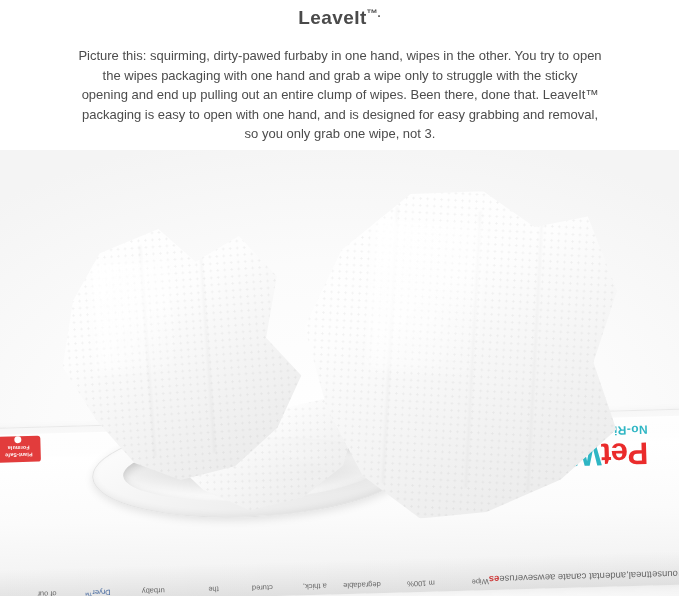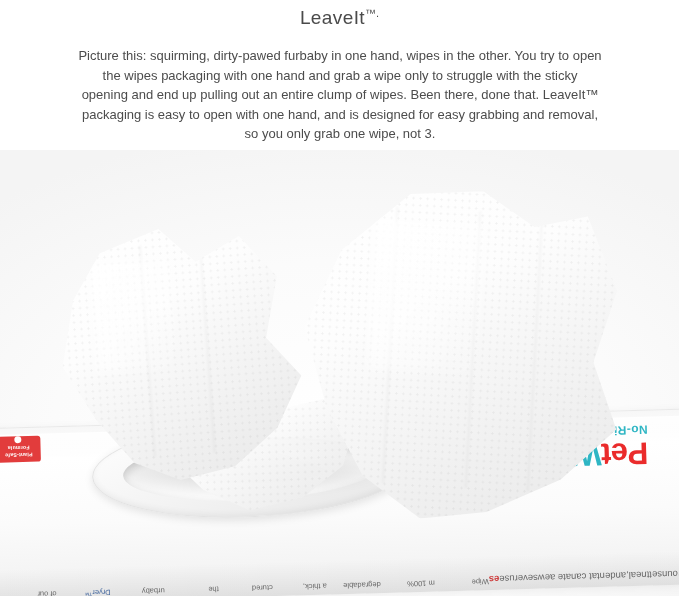--- a/index.html
+++ b/index.html
@@ -23,21 +23,21 @@
   }
 
   
   .headline {
     position: absolute;
     top: 0px;
     left: 0;
     width: 679px;
     text-align: center;
     font-size: 19px;
-    font-weight: 400;
+    font-weight: 700;
     letter-spacing: 0.4px;
     color: #4a4a4a;
     line-height: 26px;
   }
   .headline .tm {
     font-size: 11px;
     vertical-align: super;
     letter-spacing: 0;
   }
   .blurb {

